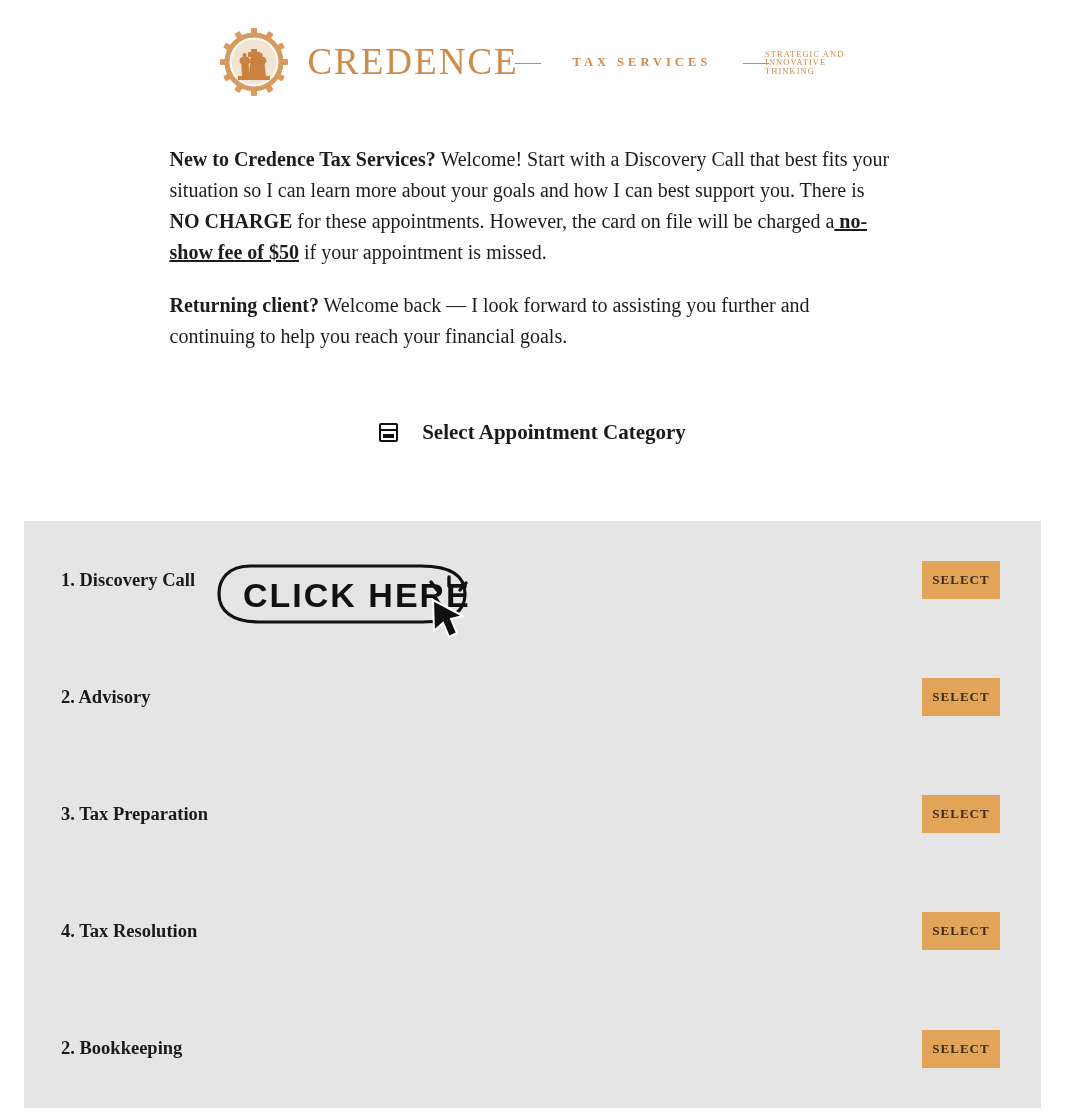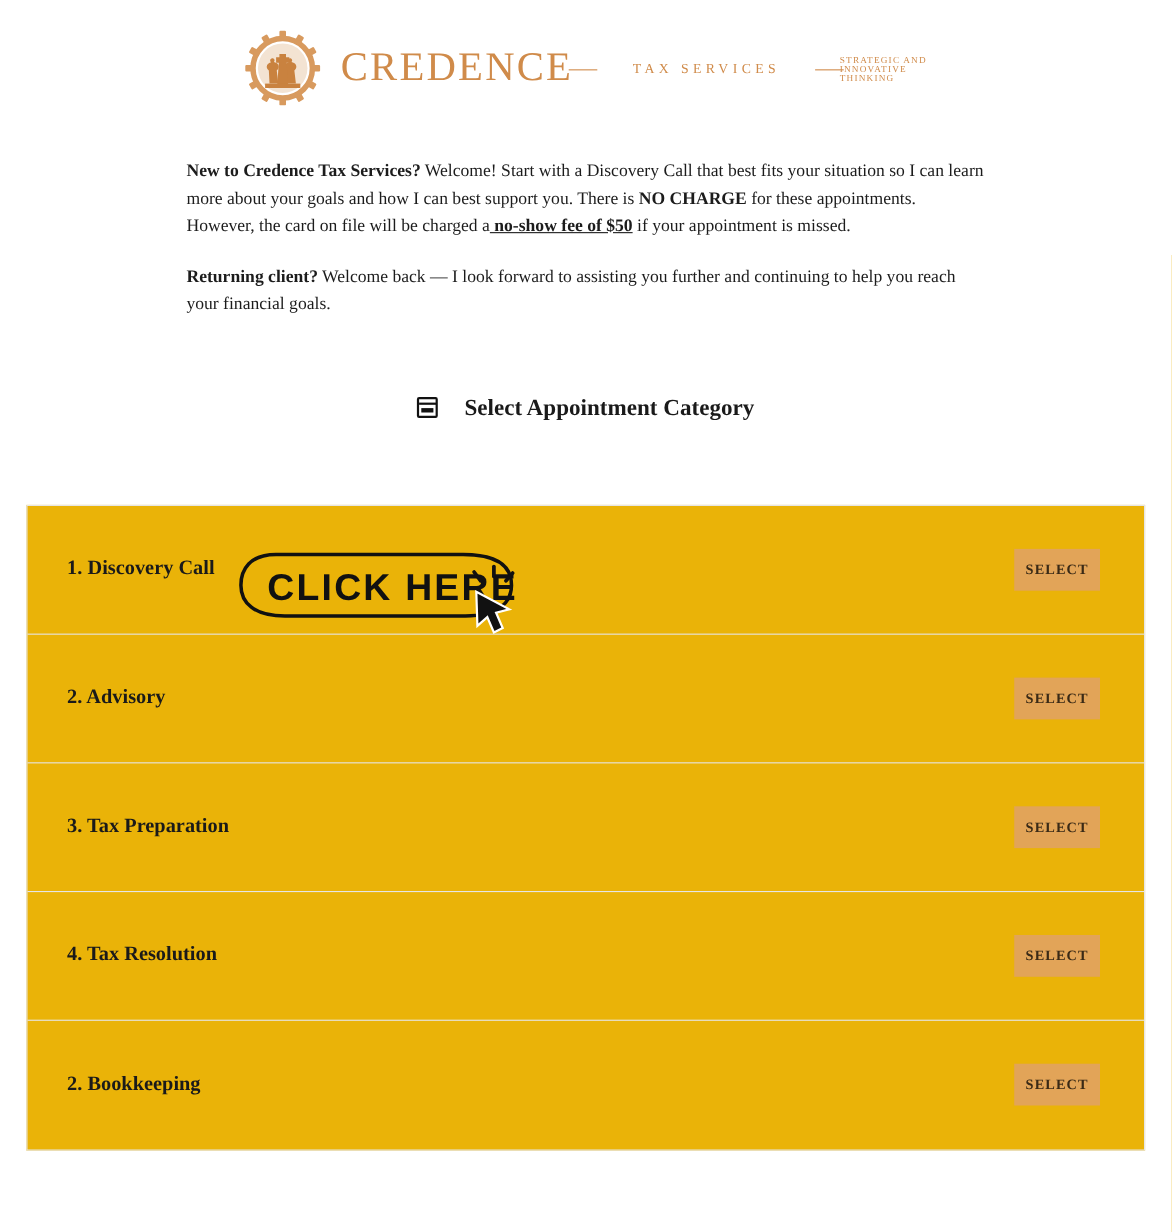--- a/index.html
+++ b/index.html
@@ -47,20 +47,21 @@
     color: #d08b4a;
   }
   .logo-sub1 {
     font-size: 12.5px;
     letter-spacing: 4px;
     color: #d08b4a;
     margin-top: 3px;
     position: relative;
     width: 100%;
     text-align: center;
+    font-weight: bold;
   }
   .logo-sub1:before, .logo-sub1:after {
     content: "";
     position: absolute;
     top: 50%;
     width: 26px;
     height: 1px;
     background: #d08b4a;
   }
   .logo-sub1:before { left: -4px; }
@@ -69,21 +70,21 @@
     font-size: 8.4px;
     letter-spacing: 1.1px;
     color: #d08b4a;
     margin-top: 5px;
   }
 
   
   .intro {
     width: 726px;
     margin: 38px auto 0 auto;
-    font-size: 16px;
+    font-size: 20px;
     line-height: 1.55;
     color: #1c1c1c;
   }
   .intro p { margin: 0 0 22px 0; }
   .intro p:last-child { margin-bottom: 0; }
   .intro b { font-weight: bold; }
   .intro .u { text-decoration: underline; font-weight: bold; }
 
   
   .section-head {
@@ -118,21 +119,21 @@
     bottom: 2.5px;
     height: 4px;
     background: #111;
   }
 
   
   .list {
     width: 1017px;
     margin: 76px auto 0 auto;
     border: 1px solid #e6e6e6;
-    background: #eab308;
+    background: #e5e5e5;
   }
   .row {
     height: 117px;
     display: flex;
     align-items: center;
     padding: 0 40px 0 36px;
     border-bottom: 1px solid #e6e6e6;
     position: relative;
   }
   .row:last-child { border-bottom: none; }

